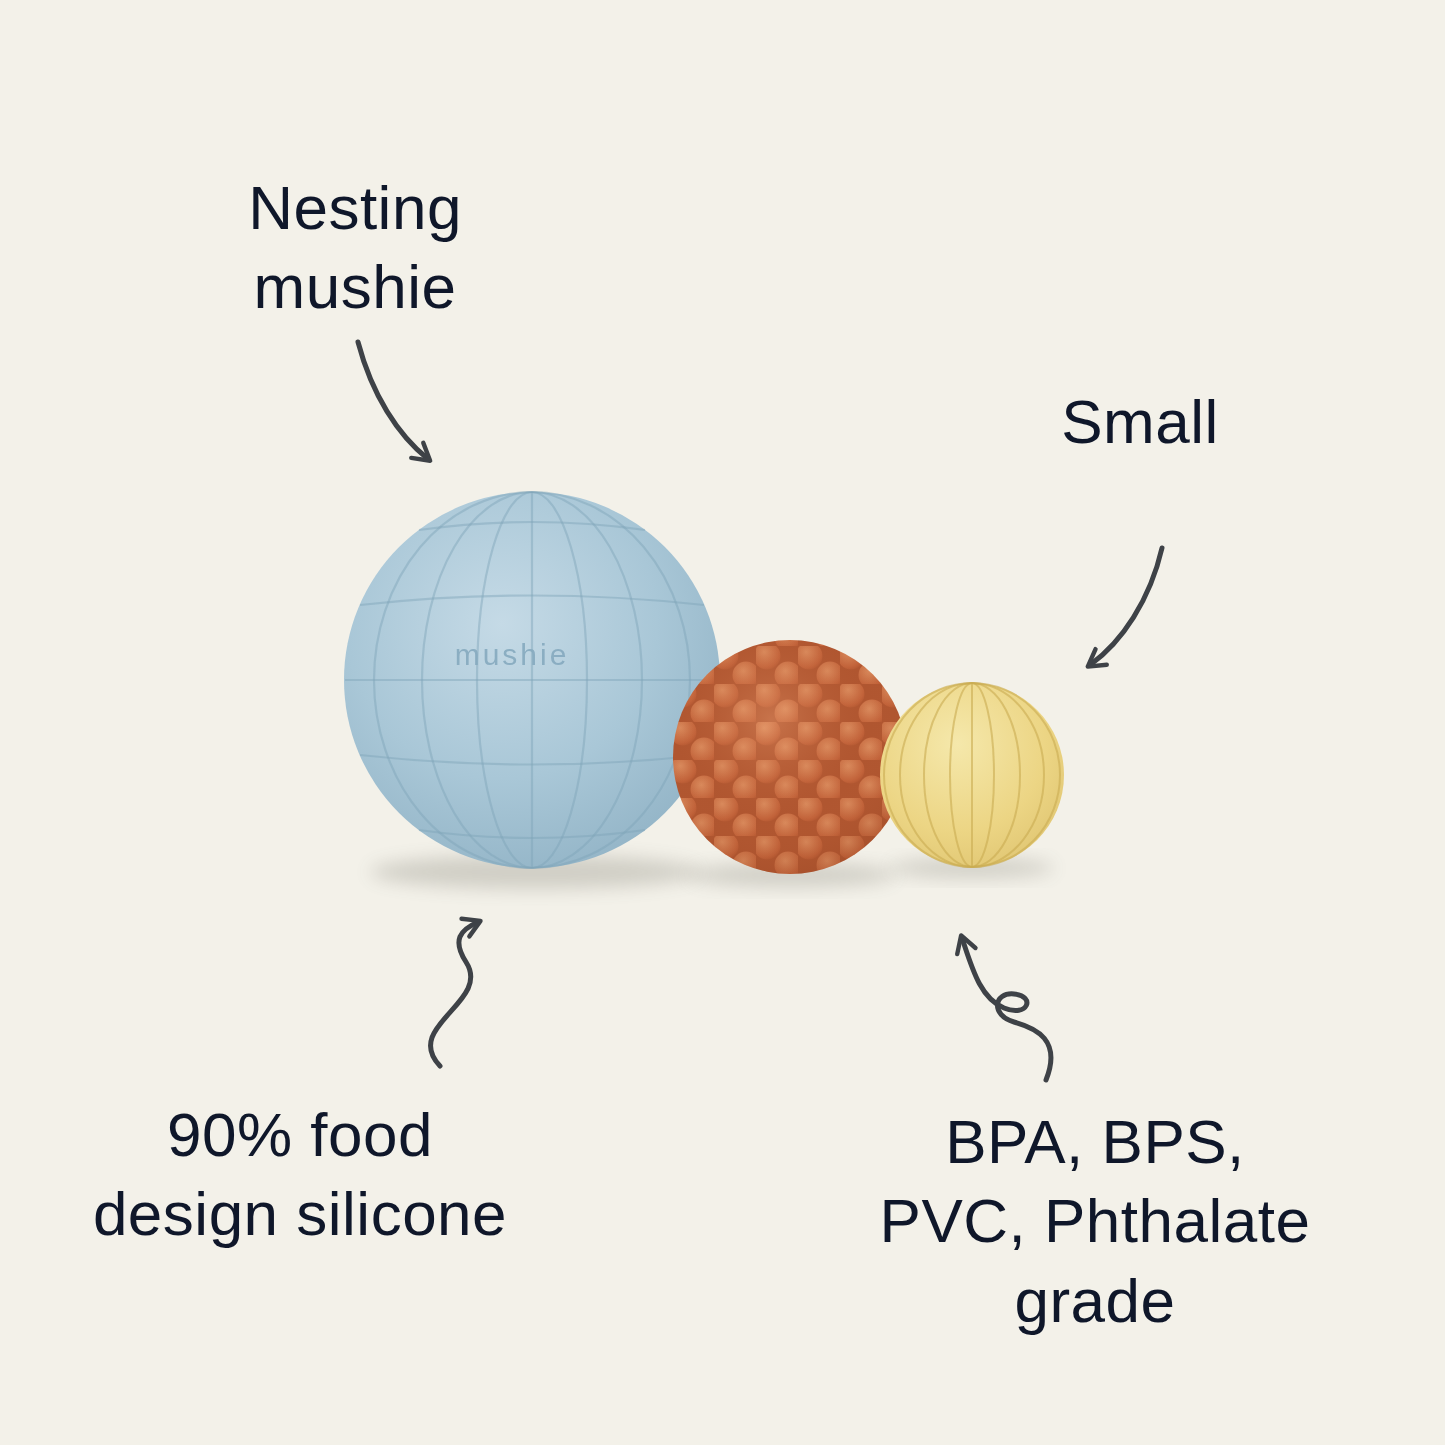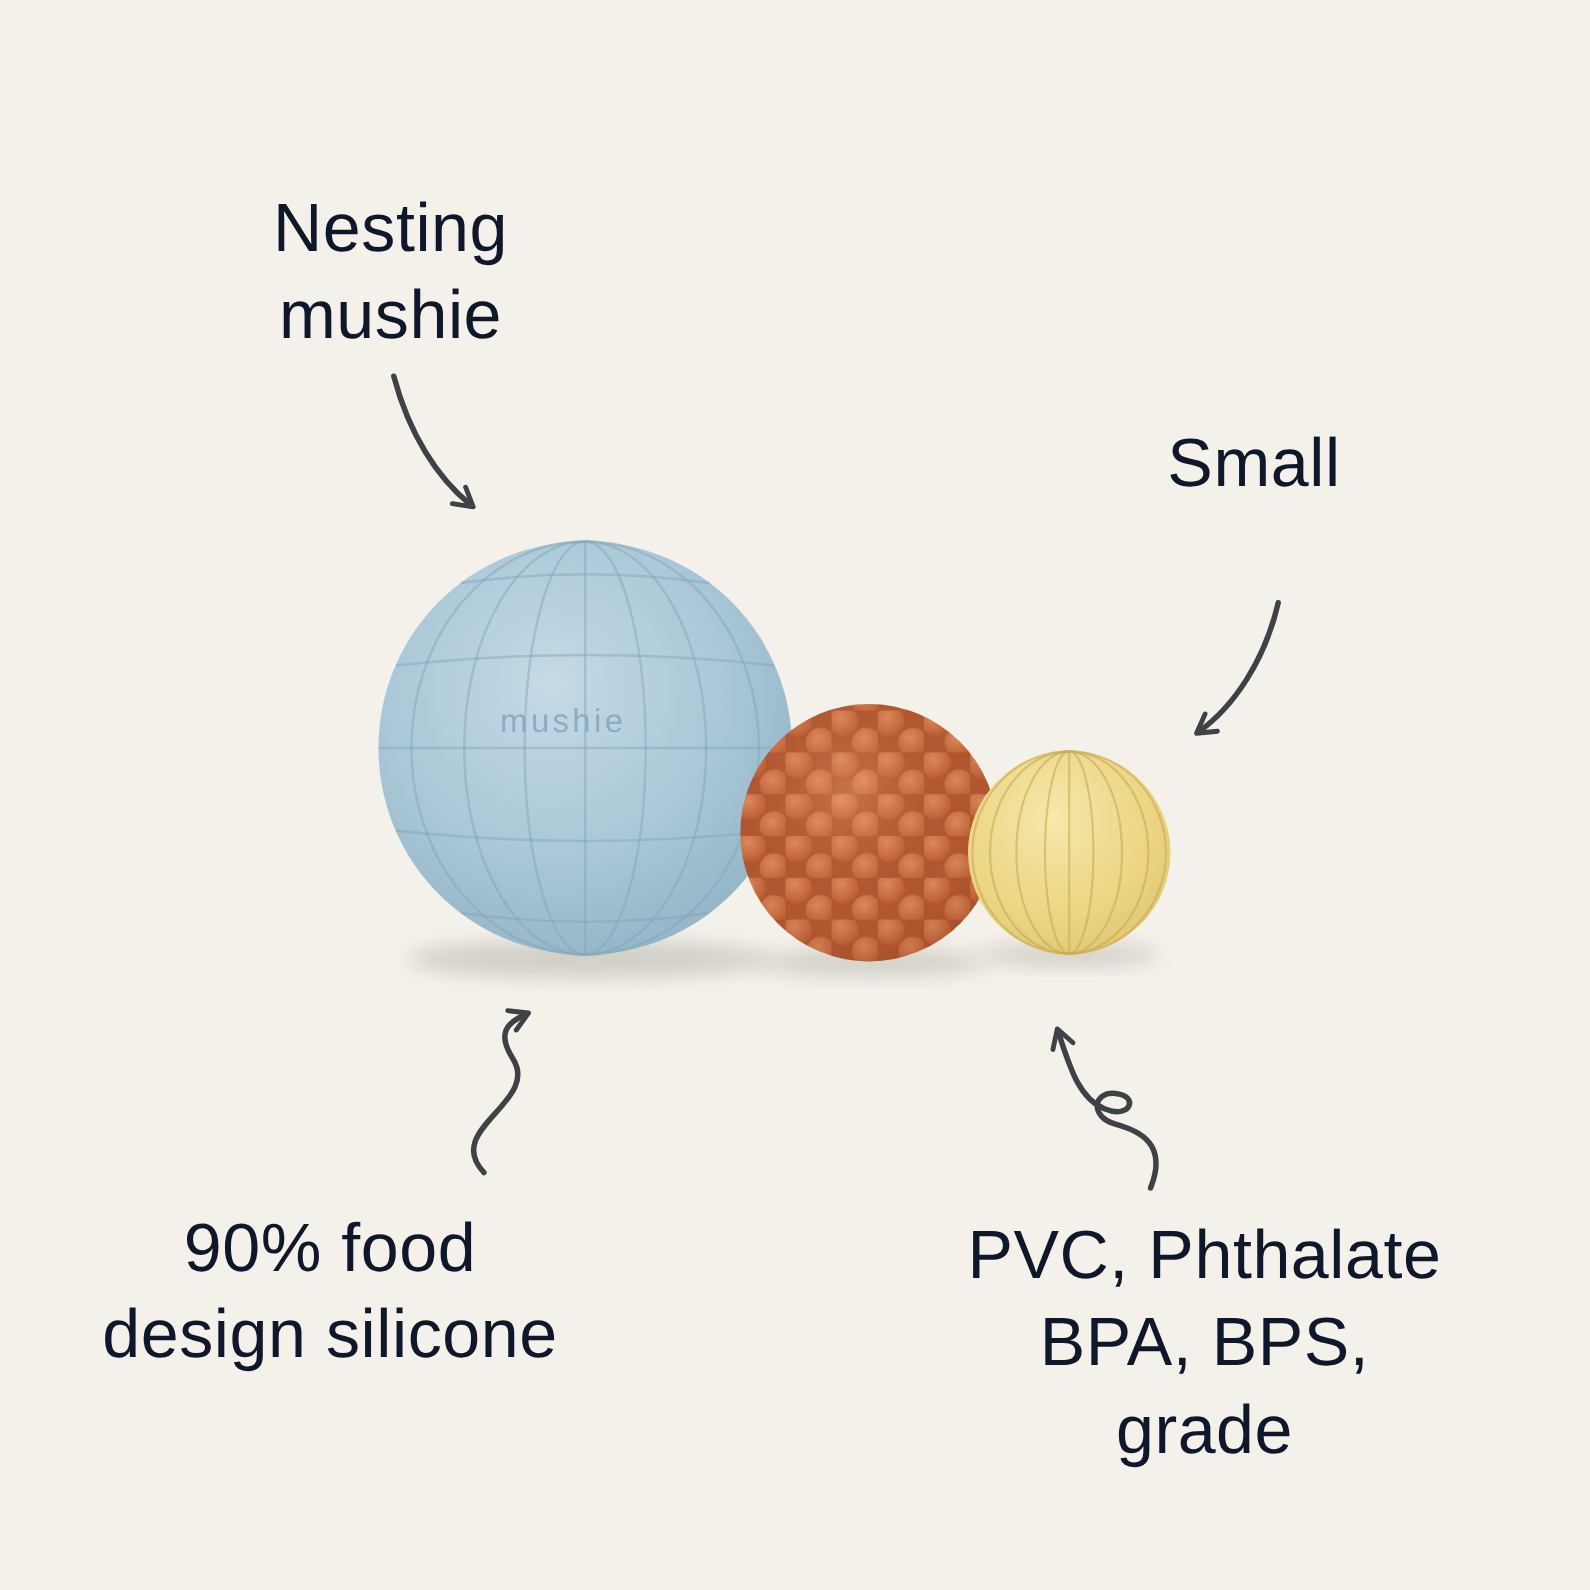--- a/index.html
+++ b/index.html
@@ -141,18 +141,18 @@
   <div class="label" id="label-rattle">
     <div>Small</div>
   </div>
 
   <div class="label" id="label-silicone">
     <div>90% food</div>
     <div>design silicone</div>
   </div>
 
   <div class="label" id="label-bpa">
+    <div>BPA, BPS,</div>
     <div>PVC, Phthalate</div>
-    <div>BPA, BPS,</div>
     <div>grade</div>
   </div>
 
 </div>
 
 </body></html>

